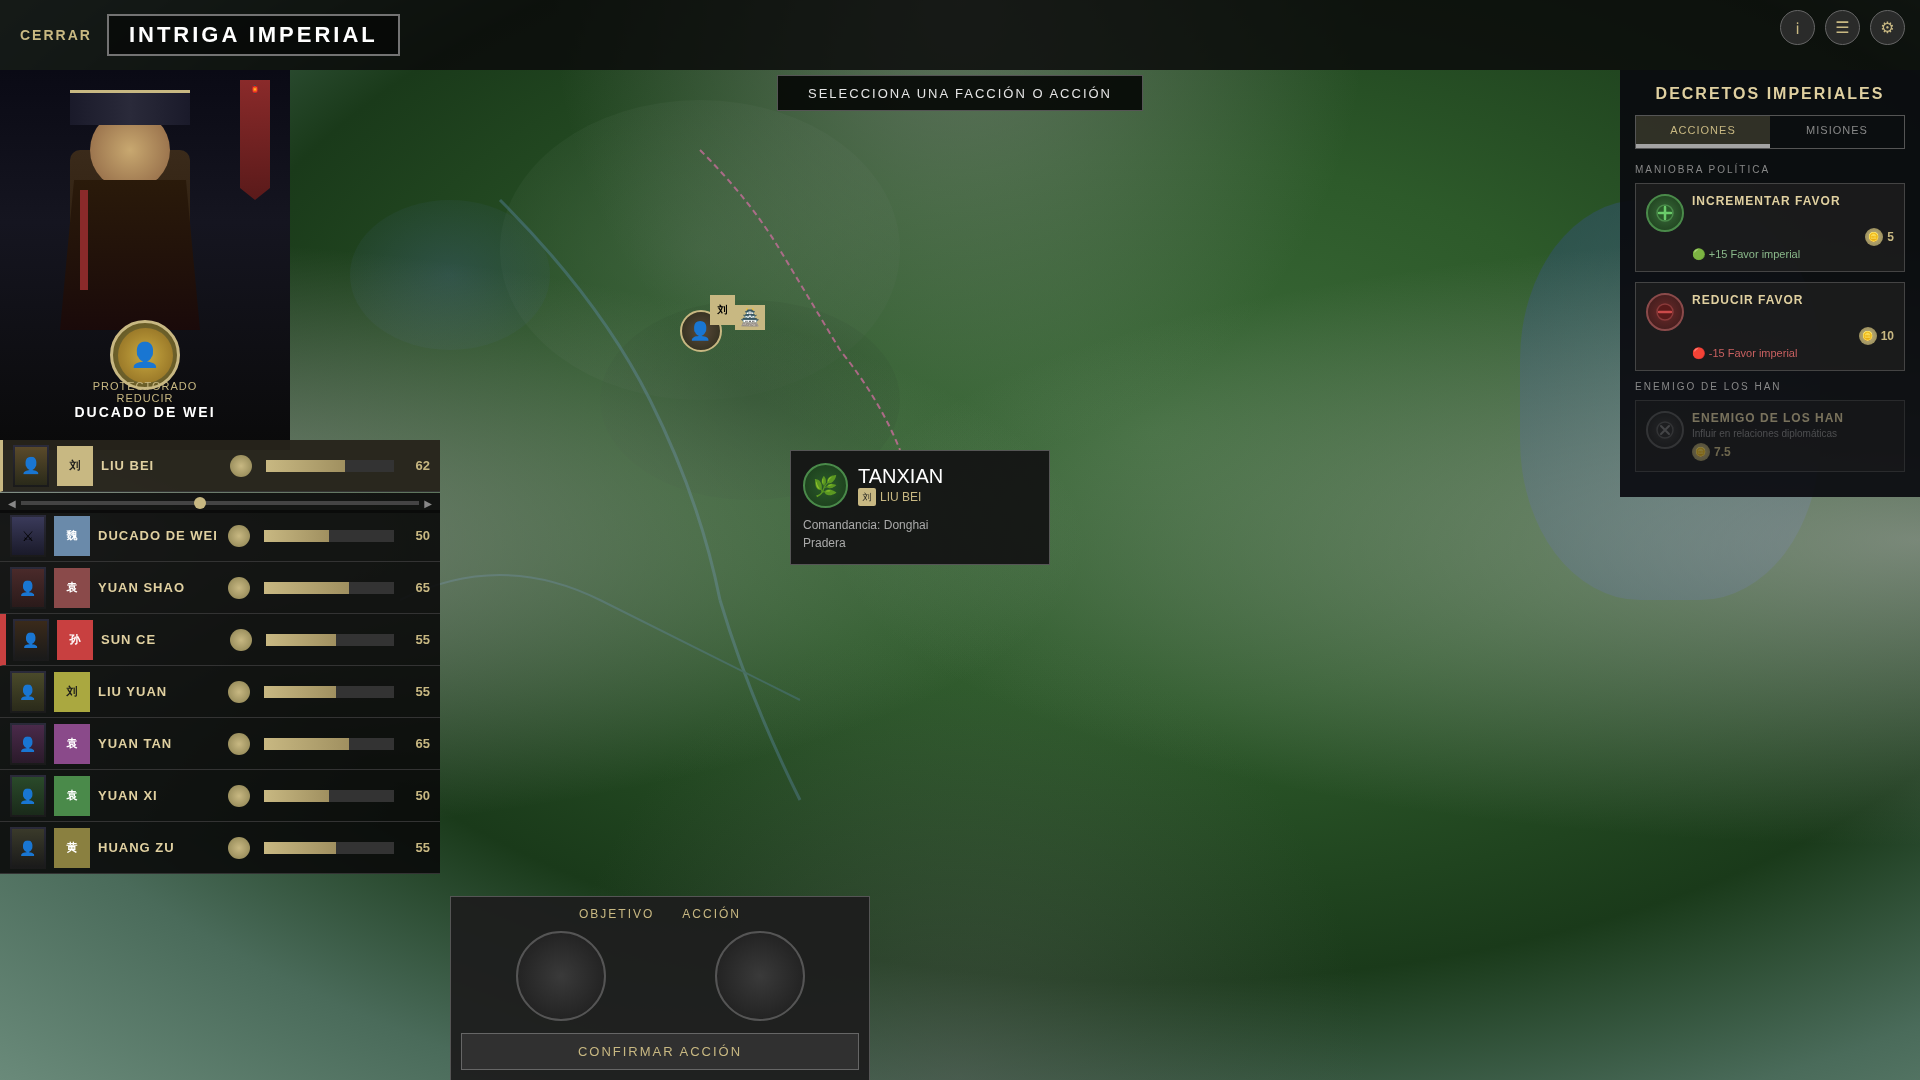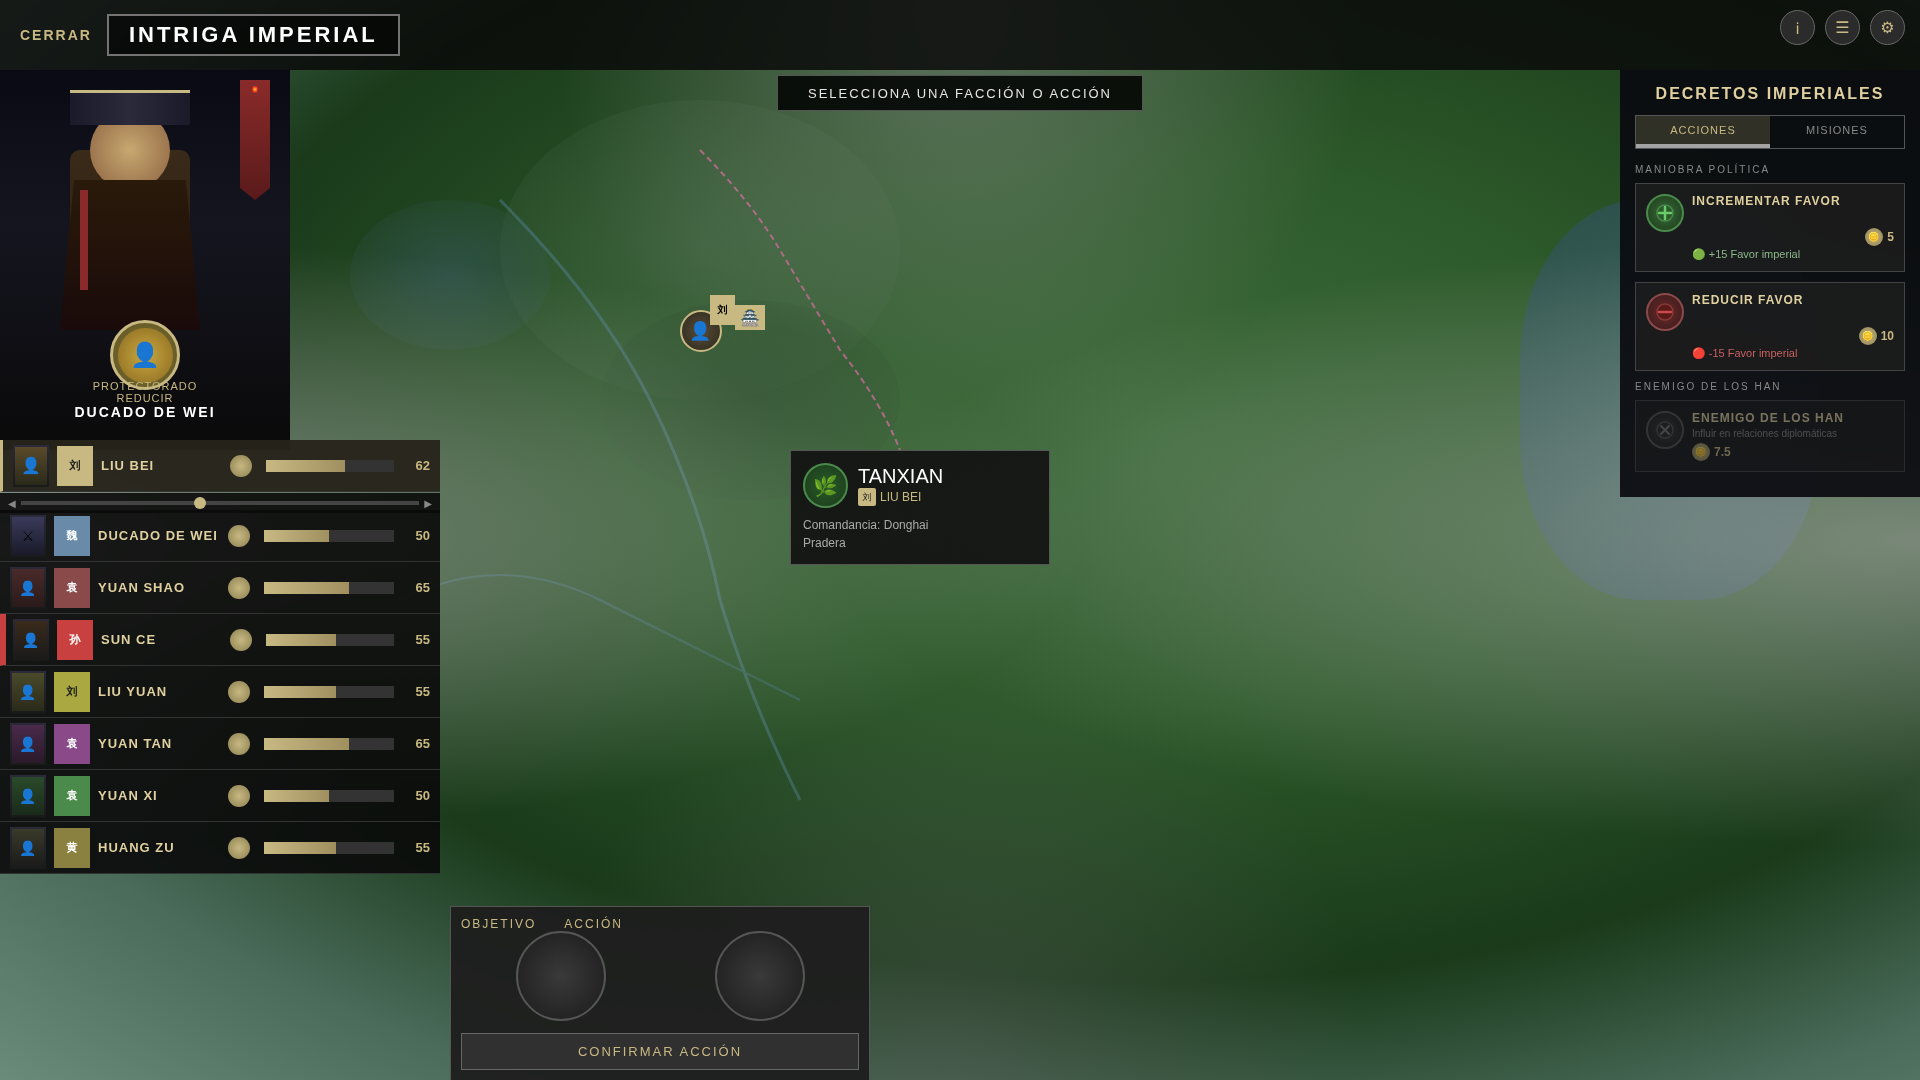--- a/index.html
+++ b/index.html
@@ -308,21 +308,22 @@
       width: 420px;
       background: rgba(30,30,30,0.95);
       border: 1px solid #555;
       border-bottom: none;
       z-index: 20;
       padding: 10px;
     }
 
     .action-header-row {
       display: flex;
-      justify-content: flex-start;
+      justify-content: center;
+      margin-bottom: 10px;
       gap: 28px;
     }
 
     .action-col-header {
       color: #c8b882;
       font-size: 12px;
       letter-spacing: 2px;
       text-align: center;
     }
 

